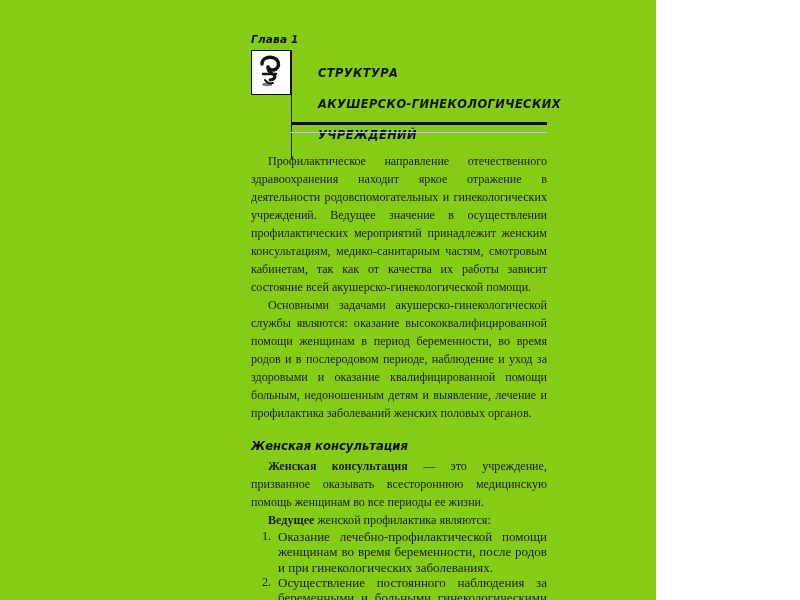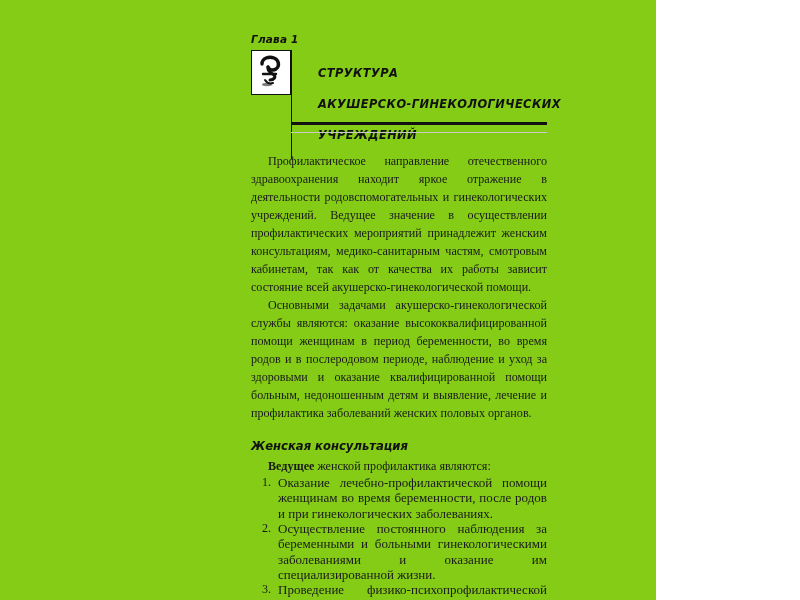--- a/index.html
+++ b/index.html
@@ -194,20 +194,21 @@
   </div>
 
   <div class="body-text">
 
     <p class="para">Профилактическое направление отечественного здравоохранения находит яркое отражение в деятельности родовспомогательных и гинекологических учреждений. Ведущее значение в осуществлении профилактических мероприятий принадлежит женским консультациям, медико-санитарным частям, смотровым кабинетам, так как от качества их работы зависит состояние всей акушерско-гинекологической помощи.</p>
 
     <p class="para">Основными задачами акушерско-гинекологической службы являются: оказание высококвалифицированной помощи женщинам в период беременности, во время родов и в послеродовом периоде, наблюдение и уход за здоровыми и оказание квалифицированной помощи больным, недоношенным детям и выявление, лечение и профилактика заболеваний женских половых органов.</p>
 
     <div class="sect-heading">Женская консультация</div>
 
+    <p class="para"><span class="lead">Женская консультация</span><span> — это учреждение, призванное оказывать всестороннюю медицинскую помощь женщинам во все периоды ее жизни.</span></p>
 
     <p class="para"><span class="lead">Ведущее</span><span> женской профилактика являются:</span></p>
 
     <ol class="tasks">
       <li>Оказание лечебно-профилактической помощи женщинам во время беременности, после родов и при гинекологических заболеваниях.</li>
       <li>Осуществление постоянного наблюдения за беременными и больными гинекологическими заболеваниями и оказание им специализированной жизни.</li>
       <li>Проведение физико-психопрофилактической подготовки беременных к родам.</li>
     </ol>
 
   </div>

